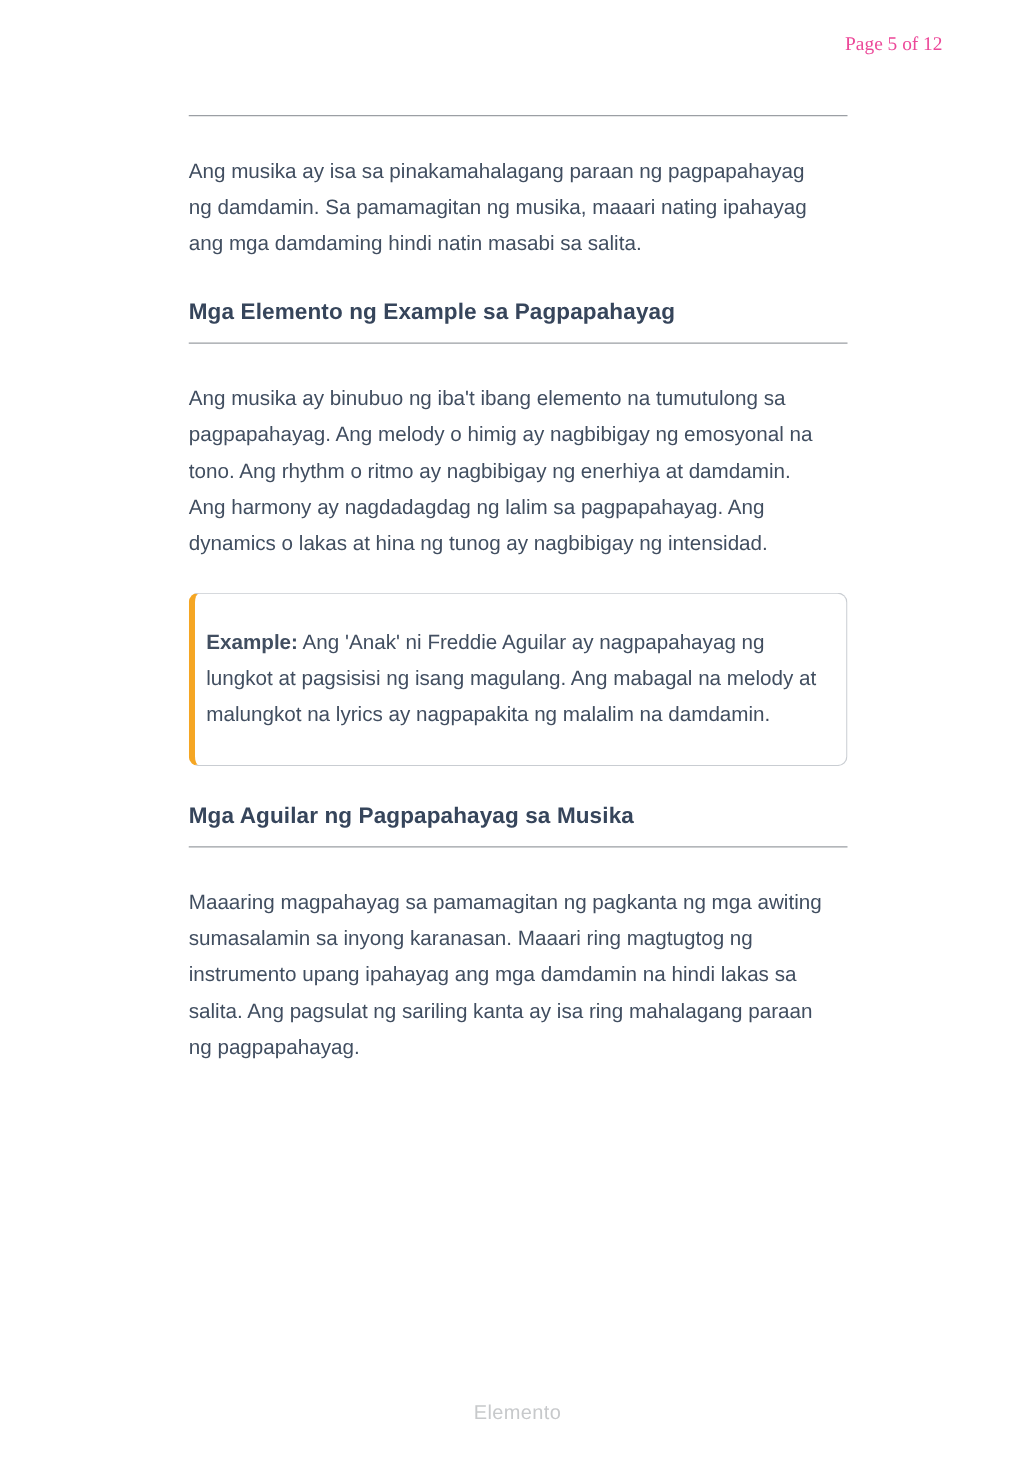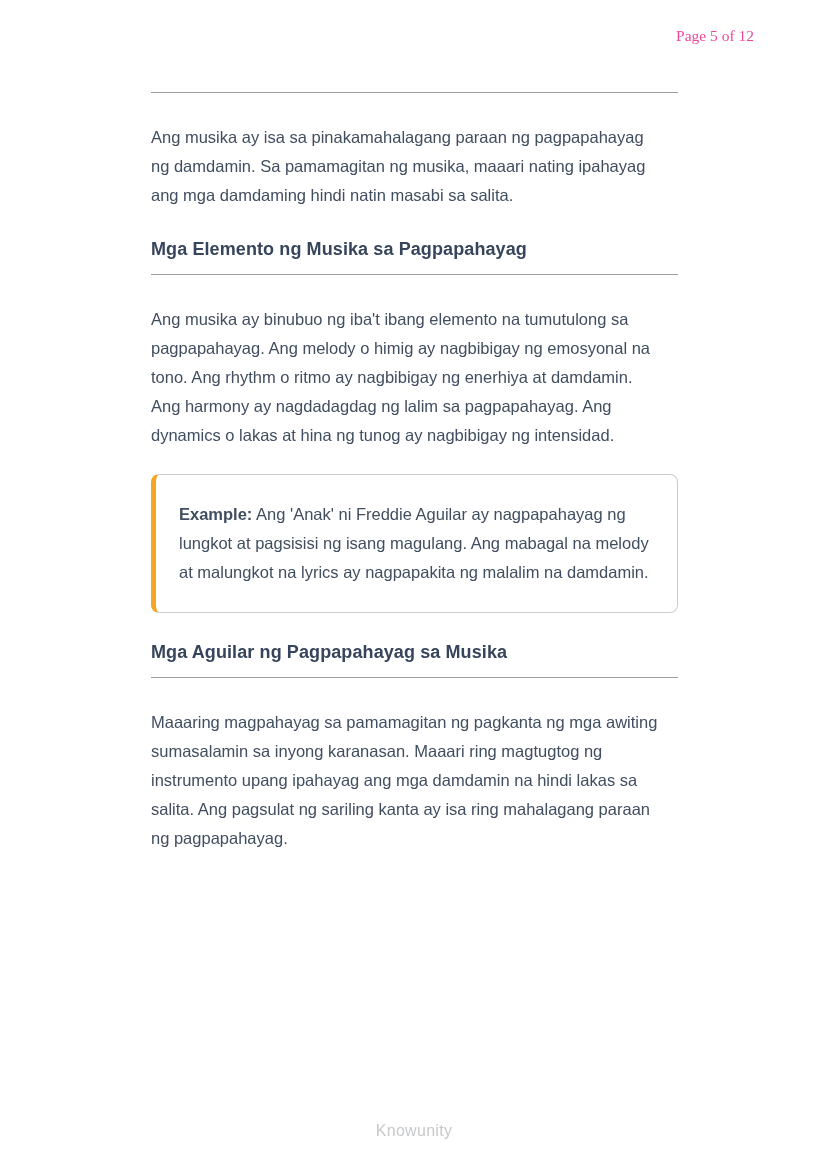--- a/index.html
+++ b/index.html
@@ -52,21 +52,21 @@
     font-size: 16.5px;
     line-height: 29px;
     color: #414e60;
   }
 
   .example-box {
     margin: 24px 0 0 0;
     border: 1px solid #c9cdd2;
     border-left: 5px solid #f5a623;
     border-radius: 8px;
-    padding: 25px 24px 25px 23px;
+    padding: 25px 24px 25px 9px;
     background: #ffffff;
   }
   .example-box .example-text {
     font-size: 16.5px;
     line-height: 29px;
     color: #414e60;
   }
   .example-box .example-label { font-weight: bold; }
 
   .footer-brand {
@@ -84,32 +84,32 @@
 <body>
 
 <div class="page-indicator">Page 5 of 12</div>
 
 <div class="content">
 
   <hr class="section-rule">
 
   <p class="body-text">Ang musika ay isa sa pinakamahalagang paraan ng pagpapahayag ng damdamin. Sa pamamagitan ng musika, maaari nating ipahayag ang mga damdaming hindi natin masabi sa salita.</p>
 
-  <h2 class="section-heading">Mga Elemento ng Musika sa Pagpapahayag</h2>
+  <h2 class="section-heading">Mga Elemento ng Example sa Pagpapahayag</h2>
   <hr class="section-rule">
 
   <p class="body-text">Ang musika ay binubuo ng iba't ibang elemento na tumutulong sa pagpapahayag. Ang melody o himig ay nagbibigay ng emosyonal na tono. Ang rhythm o ritmo ay nagbibigay ng enerhiya at damdamin. Ang harmony ay nagdadagdag ng lalim sa pagpapahayag. Ang dynamics o lakas at hina ng tunog ay nagbibigay ng intensidad.</p>
 
   <div class="example-box">
     <span class="example-text">
       <span class="example-label">Example:</span><span> Ang 'Anak' ni Freddie Aguilar ay nagpapahayag ng lungkot at pagsisisi ng isang magulang. Ang mabagal na melody at malungkot na lyrics ay nagpapakita ng malalim na damdamin.</span>
     </span>
   </div>
 
 
   <h2 class="section-heading">Mga Aguilar ng Pagpapahayag sa Musika</h2>
   <hr class="section-rule">
 
   <p class="body-text">Maaaring magpahayag sa pamamagitan ng pagkanta ng mga awiting sumasalamin sa inyong karanasan. Maaari ring magtugtog ng instrumento upang ipahayag ang mga damdamin na hindi lakas sa salita. Ang pagsulat ng sariling kanta ay isa ring mahalagang paraan ng pagpapahayag.</p>
 
 </div>
 
-<div class="footer-brand">Knowunity</div>
+<div class="footer-brand">Elemento</div>
 
 </body></html>

